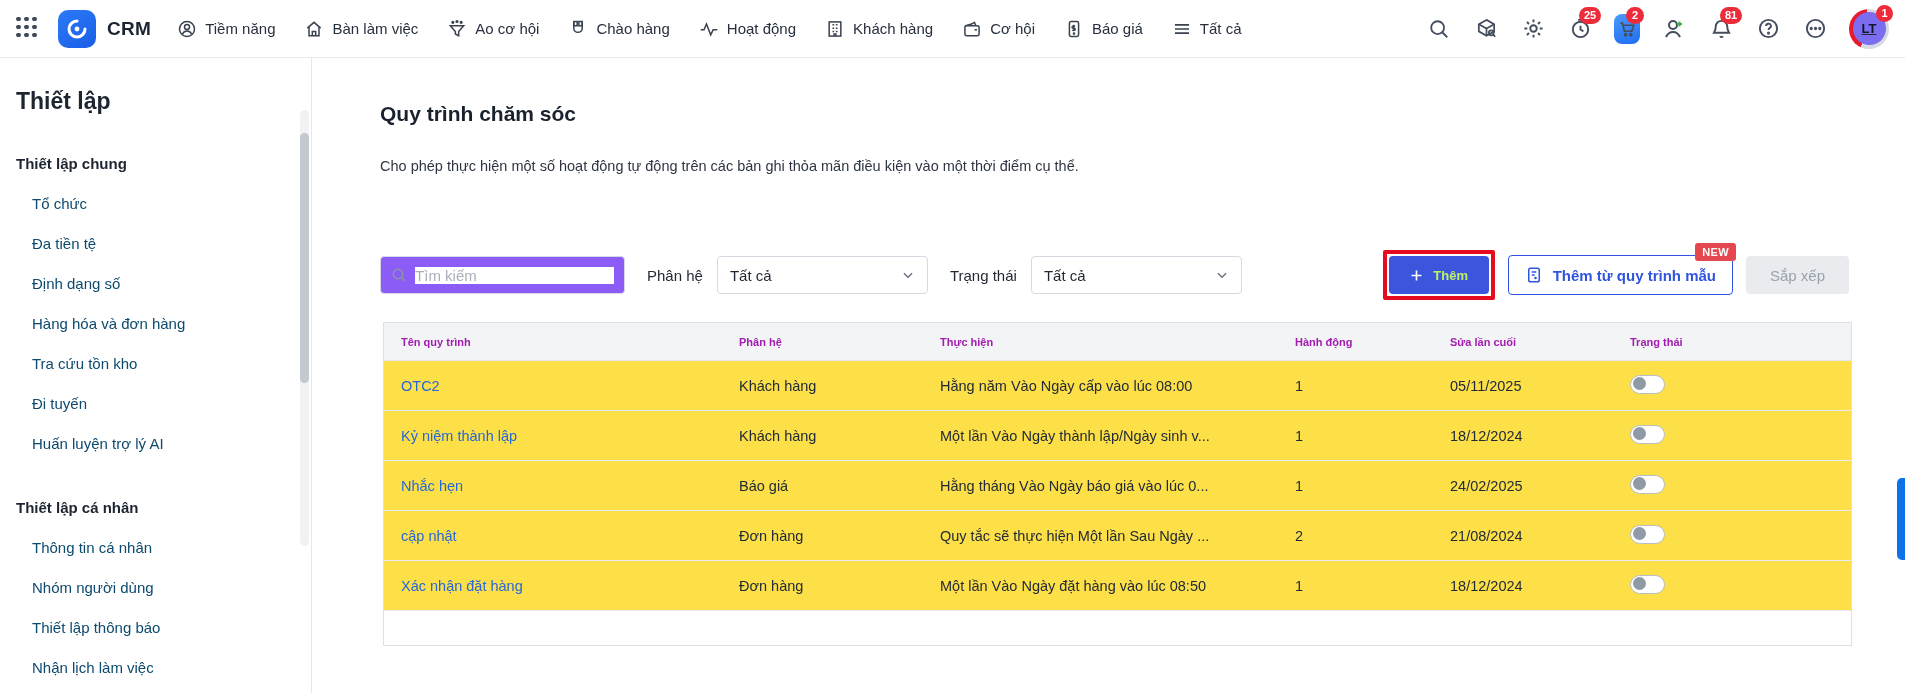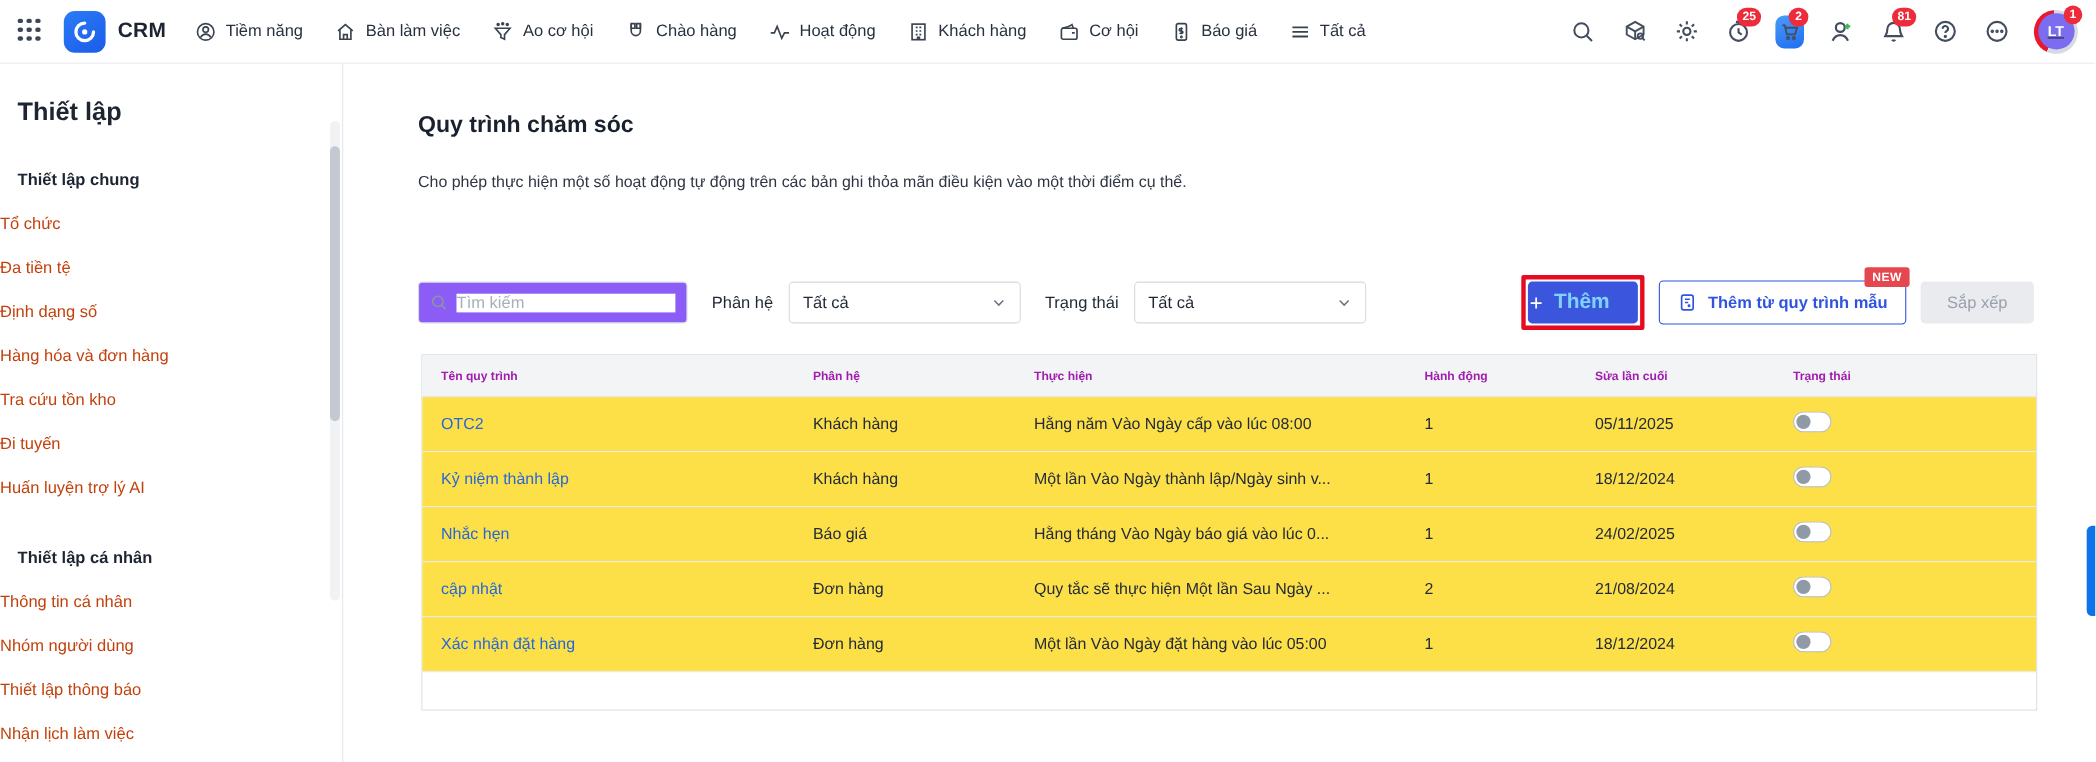--- a/index.html
+++ b/index.html
@@ -26,34 +26,34 @@
              justify-content:center; cursor:pointer; }
   .tb-icon svg { stroke:#434d5e; }
   .badge { position:absolute; top:-9px; left:12px; min-width:18px; height:17px; padding:0 5px;
            background:#ee2b3a; border-radius:9px; color:#fff; font-size:11px; font-weight:700;
            display:flex; align-items:center; justify-content:center; line-height:1; }
   .cart-app { width:30px; height:30px; border-radius:8px; background:linear-gradient(160deg,#4a9bfa,#1f6ef2);
               display:flex; align-items:center; justify-content:center; }
   .avatar-wrap { position:relative; width:40px; height:40px; display:flex; align-items:center;
                  justify-content:center; border-radius:50%; cursor:pointer;
                  background:conic-gradient(from 205deg, #e8192c 0 150deg, #d6dae2 150deg 360deg); }
-  .avatar { width:33px; height:33px; border-radius:50%; background:#7b6cf0; color:#ffffff;
+  .avatar { width:33px; height:33px; border-radius:50%; background:#7b6cf0; color:#0f172a;
             font-size:13px; font-weight:700; display:flex; align-items:center; justify-content:center; }
   .avatar-badge { position:absolute; top:-4px; right:-4px; min-width:17px; height:17px; padding:0 4px;
                   background:#ee2b3a; border-radius:9px; color:#fff; font-size:11px; font-weight:700;
                   display:flex; align-items:center; justify-content:center; }
 
   
   .sidebar { position:absolute; top:58px; left:0; width:312px; bottom:0; background:#fff;
              border-right:1px solid #e4e7ec; }
   .sidebar-title { font-size:23px; font-weight:700; color:#1e2532; margin:30px 0 0 16px; }
   .sb-sections { margin-top:28px; }
   .sb-header { font-size:15px; font-weight:700; color:#1e2532; margin-left:16px; height:40px;
                display:flex; align-items:center; white-space:nowrap; }
-  .sb-item { font-size:15px; color:#c2410c; height:40px; display:flex;
+  .sb-item { font-size:15px; color:#0c4a6e; margin-left:32px; height:40px; display:flex;
              align-items:center; cursor:pointer; white-space:nowrap; }
   .sb-gap { height:24px; }
   .sb-scroll-track { position:absolute; right:2px; top:52px; width:9px; height:436px;
                      background:#f1f2f4; border-radius:5px; }
   .sb-scroll-thumb { position:absolute; right:2px; top:75px; width:9px; height:250px;
                      background:#c3c8d1; border-radius:5px; cursor:grab; }
 
   
   .main { position:absolute; left:313px; top:58px; right:0; bottom:0; background:#fff; }
   .page-title { position:absolute; left:67px; top:44px; font-size:21px; font-weight:600; color:#1a212e; }
@@ -65,22 +65,22 @@
                 display:flex; align-items:center; padding:0 10px; gap:8px; background:#8b5cf6; }
   .search-box input { border:none; outline:none; font-size:15px; width:100%;
                       font-family:"Liberation Sans", sans-serif; color:#1f2733; }
   .search-box input::placeholder { color:#a8afbb; }
   .filter-label { font-size:15px; color:#1f2733; margin-left:22px; white-space:nowrap; }
   .select { width:211px; height:38px; border:1px solid #d5dae2; border-radius:4px; background:#fff;
             display:flex; align-items:center; justify-content:space-between; padding:0 12px;
             margin-left:14px; font-size:15px; color:#1f2733; cursor:pointer; }
   .toolbar-right { margin-left:auto; display:flex; align-items:center; gap:13px; }
   .hl-red { border:4px solid #e60b1e; padding:2px; border-radius:2px; }
-  .btn-add { width:100px; height:38px; background:#3c55dd; color:#7dd3fc; border:none; border-radius:4px;
-             font-size:19px; font-weight:600; display:flex; align-items:center; justify-content:flex-start;
+  .btn-add { width:100px; height:38px; background:#3c55dd; color:#bef264; border:none; border-radius:4px;
+             font-size:13px; font-weight:600; display:flex; align-items:center; justify-content:center;
              gap:9px; cursor:pointer; font-family:"Liberation Sans", sans-serif; }
   .btn-template { position:relative; height:40px; padding:0 16px; background:#fff; color:#2f54e0;
                   border:1px solid #2f54e0; border-radius:4px; font-size:15px; font-weight:600;
                   display:flex; align-items:center; gap:10px; cursor:pointer;
                   font-family:"Liberation Sans", sans-serif; white-space:nowrap; }
   .new-badge { position:absolute; top:-13px; right:-4px; background:#e5474e; color:#fff;
                font-size:11px; font-weight:700; padding:3px 7px; border-radius:3px; letter-spacing:.4px; }
   .btn-sort { width:103px; height:38px; background:#e9ebef; color:#9aa1ad; border:none; border-radius:4px;
               font-size:15px; display:flex; align-items:center; justify-content:center; cursor:pointer;
               font-family:"Liberation Sans", sans-serif; }
@@ -403,21 +403,21 @@
           <div class="t-cell"><a class="t-link">cập nhật</a></div>
           <div class="t-cell">Đơn hàng</div>
           <div class="t-cell">Quy tắc sẽ thực hiện Một lần Sau Ngày ...</div>
           <div class="t-cell">2</div>
           <div class="t-cell">21/08/2024</div>
           <div class="t-cell"><span class="toggle"><span class="knob"></span></span></div>
         </div>
         <div class="t-row t-body-row">
           <div class="t-cell"><a class="t-link">Xác nhận đặt hàng</a></div>
           <div class="t-cell">Đơn hàng</div>
-          <div class="t-cell">Một lần Vào Ngày đặt hàng vào lúc 05:00</div>
+          <div class="t-cell">Một lần Vào Ngày đặt hàng vào lúc 08:50</div>
           <div class="t-cell">1</div>
           <div class="t-cell">18/12/2024</div>
           <div class="t-cell"><span class="toggle"><span class="knob"></span></span></div>
         </div>
       </div>
     <div class="t-footer"></div>
   </div>
 </main>
 
 <div class="page-scroll-thumb"></div>

